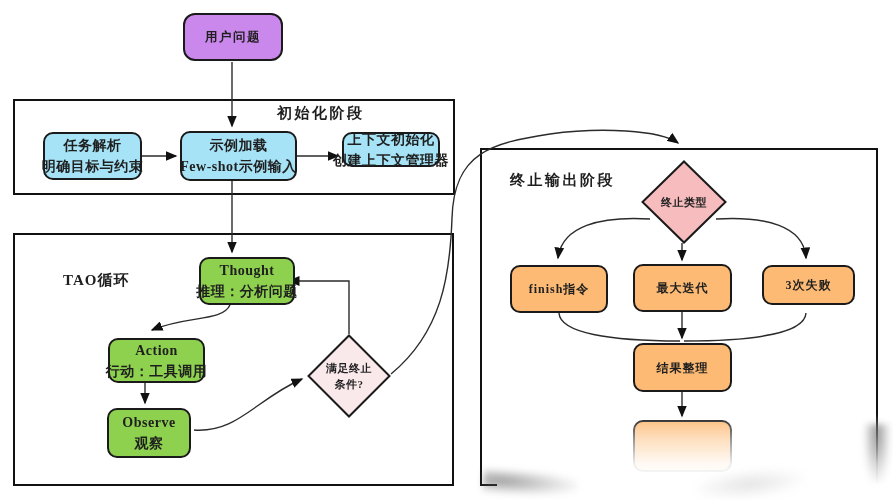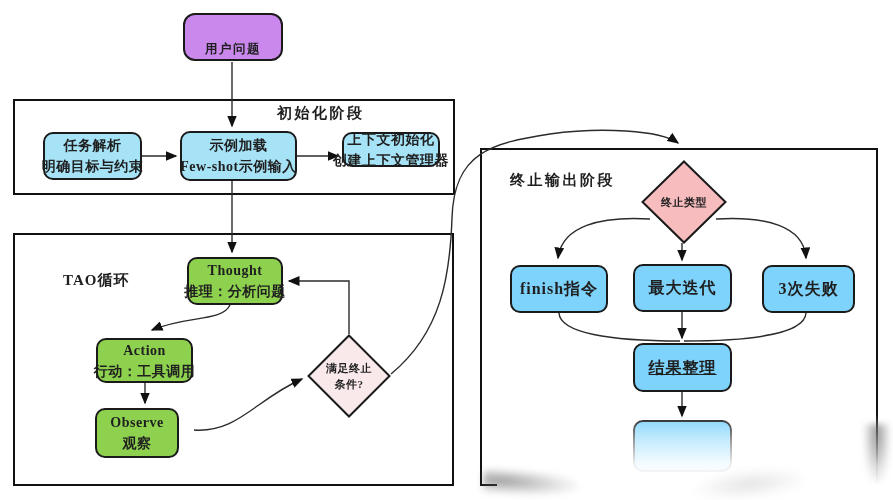--- a/index.html
+++ b/index.html
@@ -13,24 +13,24 @@
   .ctitle{
     position:absolute;font-size:15px;font-weight:bold;letter-spacing:2.5px;white-space:nowrap;
   }
   .node{
     position:absolute;box-sizing:border-box;border:2px solid #1a1a1a;border-radius:10px;
     display:flex;flex-direction:column;align-items:center;justify-content:center;
     text-align:center;font-weight:bold;font-size:14px;line-height:1.5;letter-spacing:0.5px;
     padding:0 1px;
   }
   .node .l{display:block;white-space:nowrap;}
-  .purple{background:#ca87ec;border-radius:12px;font-size:12.5px;letter-spacing:1.5px;justify-content:flex-end;}
+  .purple{background:#ca87ec;border-radius:12px;font-size:12.5px;letter-spacing:1.5px;}
   .blue{background:#a6e3f7;}
-  .green{background:#8dd14f;}
-  .pink{background:#7dd3fc;font-size:16px;letter-spacing:1px;}
+  .green{background:#8dd14f;margin-left:12px;}
+  .pink{background:#fdba74;font-size:12px;letter-spacing:1px;}
   .dwrap{position:absolute;}
   .dwrap svg{display:block;}
   .dtext{
     position:absolute;inset:0;display:flex;flex-direction:column;align-items:center;justify-content:center;
     text-align:center;font-weight:bold;font-size:11px;line-height:1.5;letter-spacing:0.5px;
   }
   #connectors{position:absolute;left:0;top:0;pointer-events:none;}
   .fade{position:absolute;pointer-events:none;}
   #fade-main{
     left:497px;top:414px;width:396px;height:86px;
@@ -137,24 +137,24 @@
       <span class="l">终止类型</span>
     </div>
   </div>
 
   <div class="node pink" style="left:510px;top:265px;width:98px;height:48px;">
     <span class="l">finish指令</span>
   </div>
   <div class="node pink" style="left:633px;top:264px;width:99px;height:48px;">
     <span class="l">最大迭代</span>
   </div>
-  <div class="node pink" style="left:762px;top:265px;width:93px;height:48px;">
+  <div class="node pink" style="left:762px;top:265px;width:93px;height:40px;">
     <span class="l">3次失败</span>
   </div>
-  <div class="node pink" style="left:633px;top:343px;width:99px;height:49px;text-decoration:underline;">
+  <div class="node pink" style="left:633px;top:343px;width:99px;height:49px;">
     <span class="l">结果整理</span>
   </div>
   <div class="node pink" style="left:633px;top:420px;width:99px;height:52px;"></div>
 
   <div class="fade" id="fade-main"></div>
   <div class="fade" id="smudge-left"></div>
   <div class="fade" id="smudge-mid"></div>
   <div class="fade" id="smudge-right"></div>
 
 </div>

